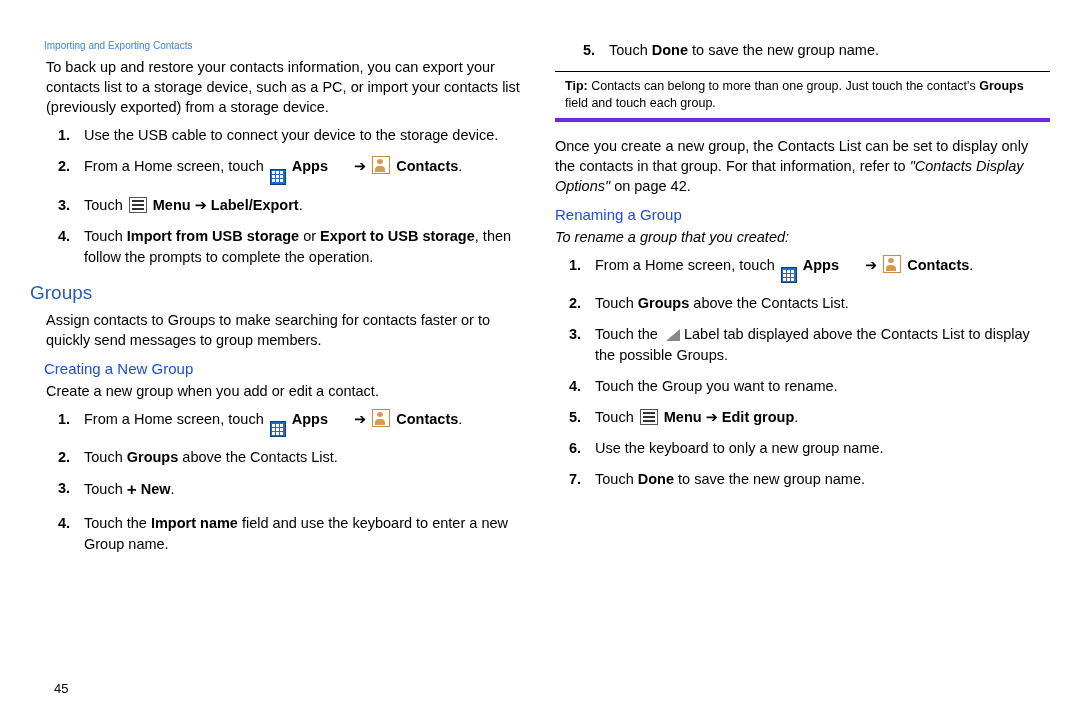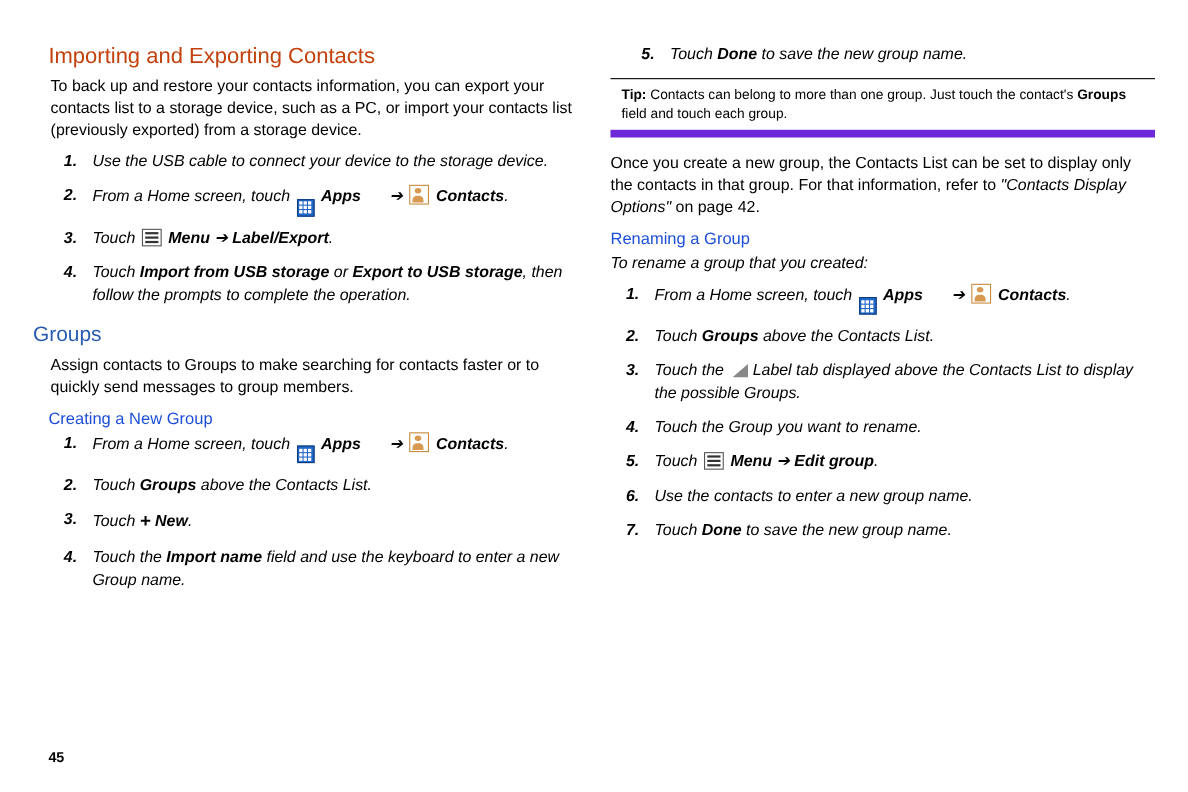--- a/index.html
+++ b/index.html
@@ -16,22 +16,22 @@
   .page {
     display: flex;
     padding: 40px 30px 10px 30px;
     gap: 30px;
   }
   .column {
     flex: 1;
     min-width: 0;
   }
   .section-heading {
-    color: #c2410c;
-    font-size: 20px;
+    color: #3b82f6;
+    font-size: 10px;
     margin: 0 0 6px 14px;
   }
   .sub-heading {
     color: #1d4ed8;
     font-size: 15px;
     margin: 10px 0 4px 14px;
   }
   .big-heading {
     color: #2a5db0;
     font-size: 19px;
@@ -39,21 +39,20 @@
   }
   p.body {
     margin: 0 0 8px 16px;
     line-height: 1.38;
   }
   ol {
     margin: 0 0 8px 14px;
     padding-left: 40px;
     counter-reset: item;
     list-style: none;
-    font-style: italic;
   }
   ol > li {
     counter-increment: item;
     margin-bottom: 10px;
     line-height: 1.45;
     position: relative;
   }
   ol > li::before {
     content: counter(item) ".";
     font-weight: bold;
@@ -135,35 +134,34 @@
   .label-icon::before {
     content: "";
     position: absolute;
     right: 0; bottom: 0;
     width: 0; height: 0;
     border-left: 14px solid transparent;
     border-bottom: 12px solid #888;
   }
   .tip-box {
     border-top: 1px solid #000;
-    border-bottom: 7px solid #6d28d9;
+    border-bottom: 4px solid #6d28d9;
     padding: 6px 10px;
     margin: 4px 0 14px 0;
     font-size: 12.5px;
     line-height: 1.35;
   }
   .italic-ref {
     font-style: italic;
   }
   .page-number {
     position: absolute;
     bottom: 24px;
-    left: 44px;
+    left: 54px;
     font-size: 13px;
-    font-weight: bold;
   }
   .gap-label { margin-left: 22px; }
 </style>
 </head>
 <body>
 
 <div class="page">
 
   <div class="column">
 
@@ -199,20 +197,21 @@
       </li>
       <li>
         <span>Touch </span><b>Import from USB storage</b><span> or </span><b>Export to USB storage</b><span>, then follow the prompts to complete the operation.</span>
       </li>
     </ol>
 
     <div class="big-heading">Groups</div>
     <p class="body">Assign contacts to Groups to make searching for contacts faster or to quickly send messages to group members.</p>
 
     <div class="sub-heading">Creating a New Group</div>
+    <p class="body">Create a new group when you add or edit a contact.</p>
 
     <ol>
       <li>
         <span>From a Home screen, touch </span>
         <span class="icon apps-icon">
             <span></span>
             <span></span>
             <span></span>
             <span></span>
             <span></span>
@@ -287,21 +286,21 @@
         <span> Label tab displayed above the Contacts List to display the possible Groups.</span>
       </li>
       <li>Touch the Group you want to rename.</li>
       <li>
         <span>Touch </span>
         <span class="icon menu-icon"></span>
         <b> Menu</b>
         <span> ➔ </span>
         <b>Edit group</b>.
       </li>
-      <li>Use the contacts to enter a new group name.</li>
+      <li>Use the keyboard to only a new group name.</li>
       <li>
         <span>Touch </span><b>Done</b><span> to save the new group name.</span>
       </li>
     </ol>
   </div>
 </div>
 
 <div class="page-number">45</div>
 
 </body></html>

